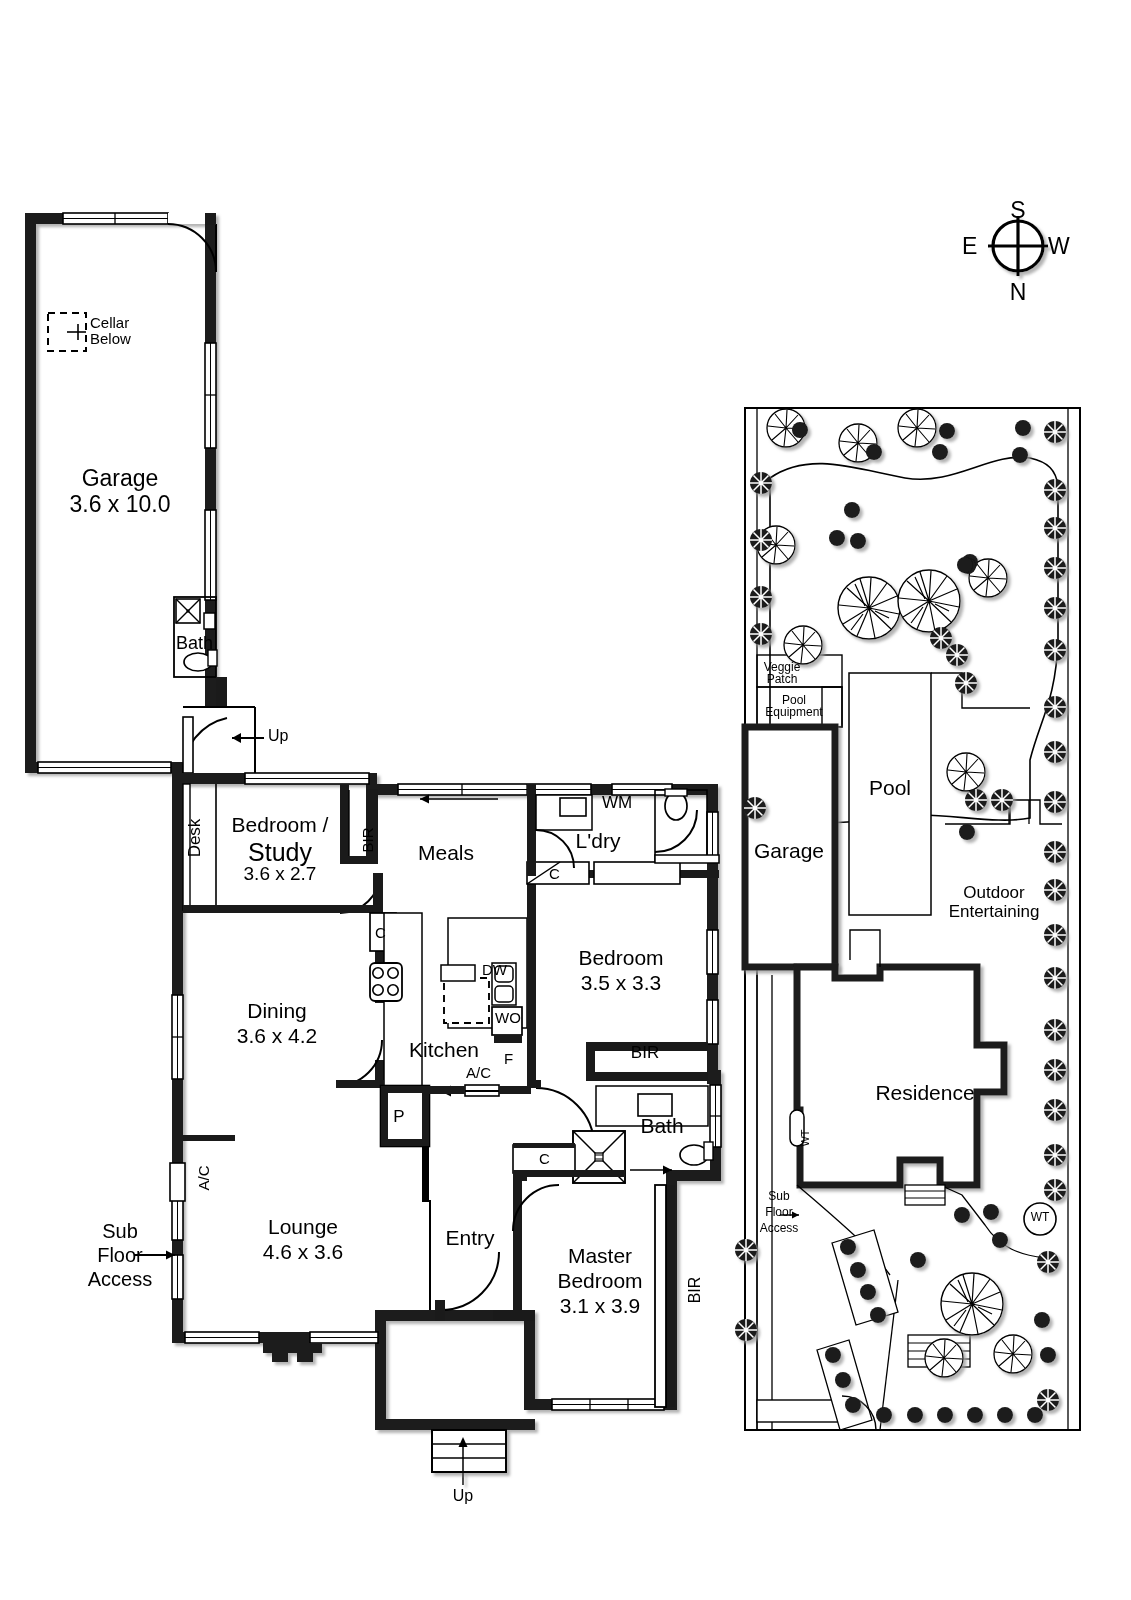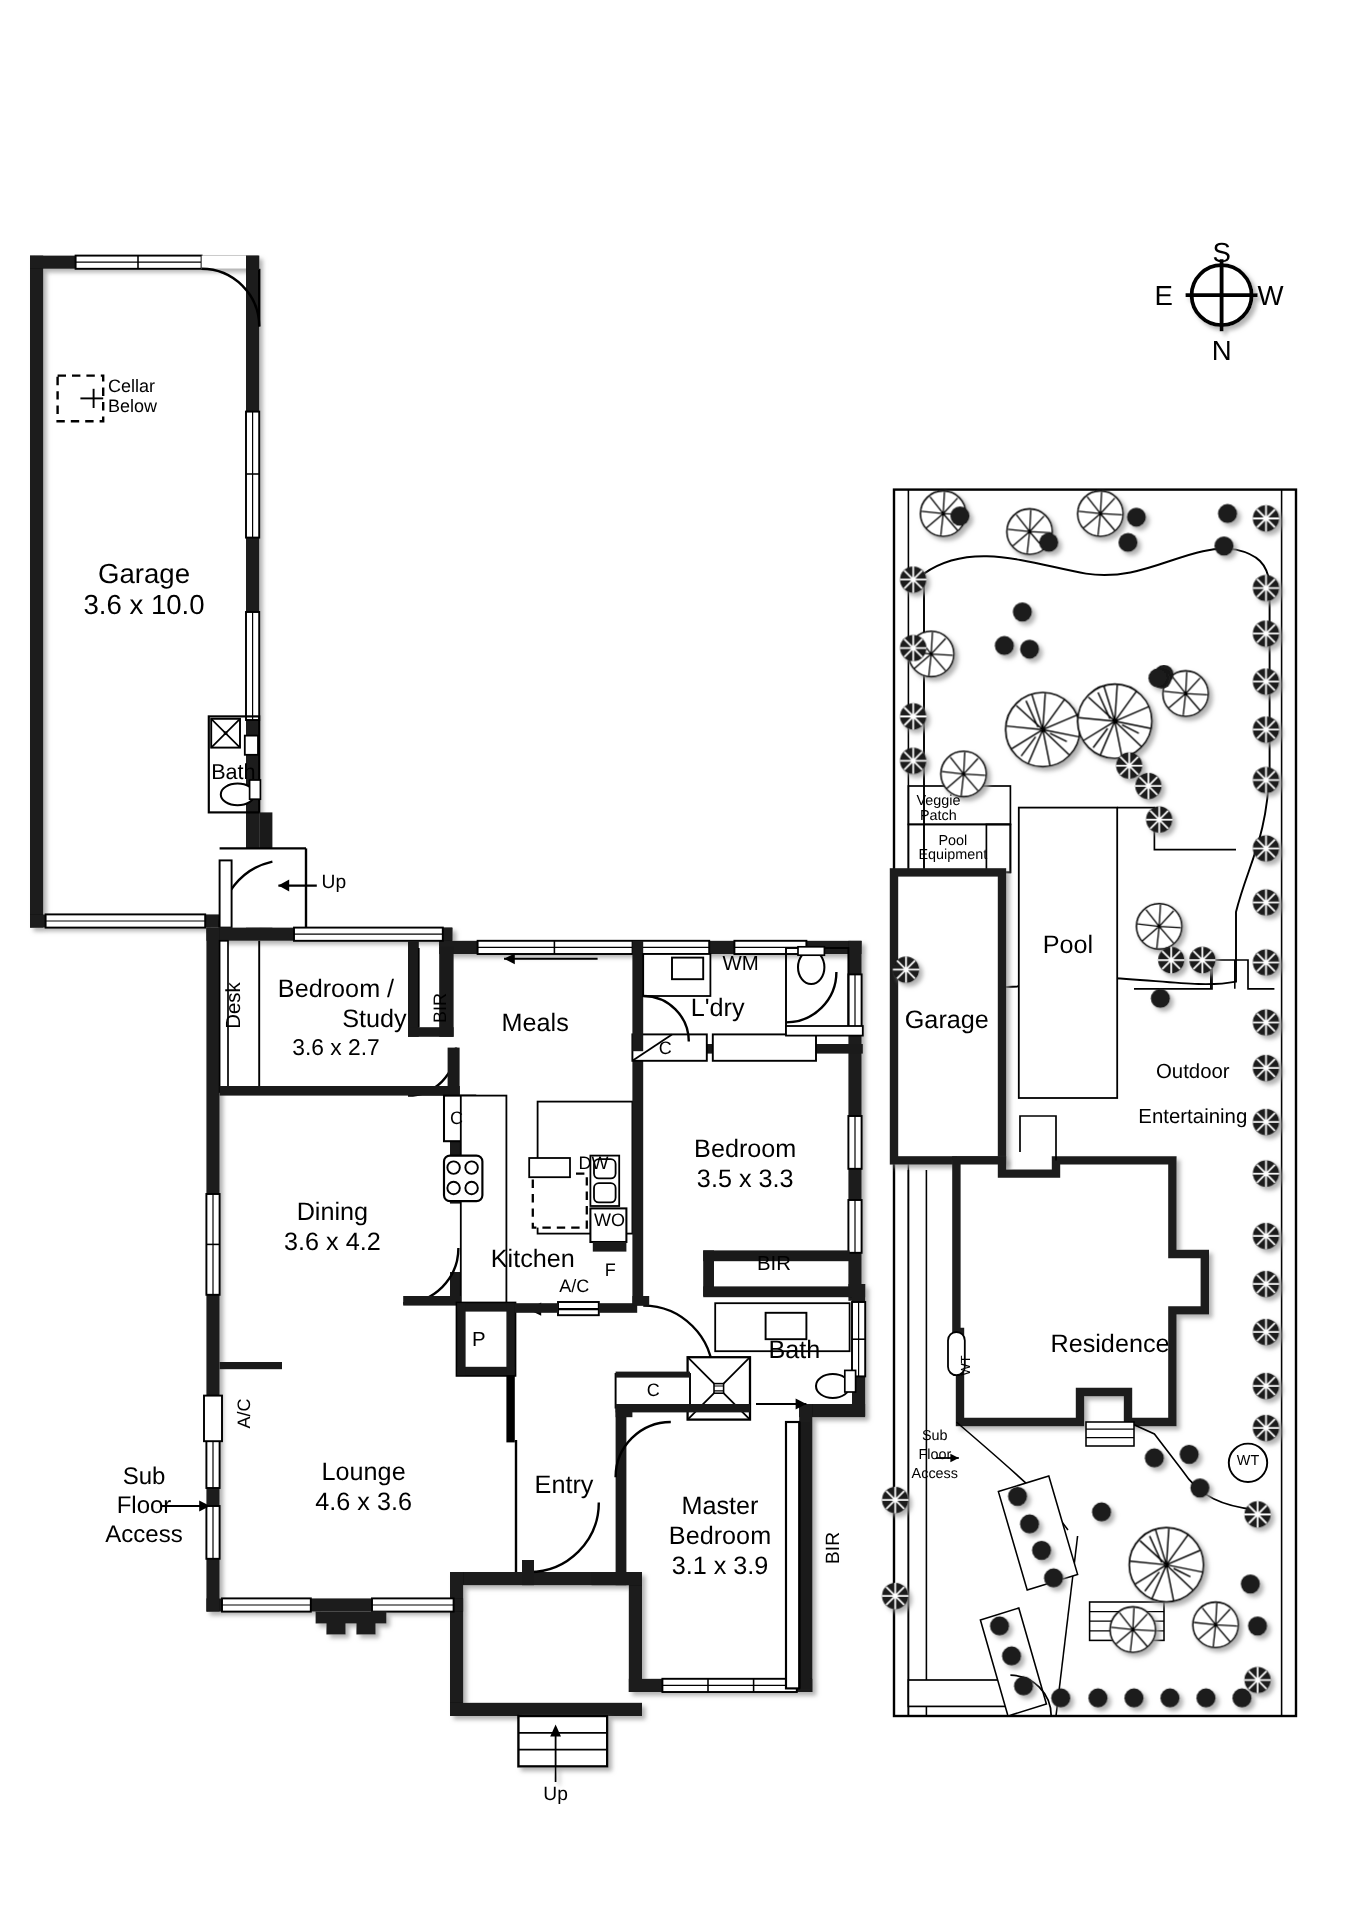--- a/index.html
+++ b/index.html
@@ -497,21 +497,21 @@
 <div class="lbl" style="left:90px;top:315px;font-size:15px;">Cellar</div>
 <div class="lbl" style="left:90px;top:331px;font-size:15px;">Below</div>
 
 <div class="lbl" style="left:176px;top:634px;font-size:18px;">Bath</div>
 
 <div class="lbl" style="left:268px;top:727px;font-size:16px;">Up</div>
 
 <div class="lbl rot" style="left:186px;top:838px;font-size:17px;transform:rotate(-90deg) translate(-50%,0);transform-origin:0 0;">Desk</div>
 
 <div class="lbl c" style="left:280px;top:814px;font-size:21px;">Bedroom /</div>
-<div class="lbl c" style="left:280px;top:839px;font-size:21px;margin-left:32px;">Study</div>
+<div class="lbl c" style="left:280px;top:839px;font-size:25px;">Study</div>
 <div class="lbl c" style="left:280px;top:864px;font-size:19px;text-align:center;">3.6 x 2.7</div>
 
 <div class="lbl rot" style="left:360px;top:840px;font-size:15px;transform:rotate(-90deg) translate(-50%,0);transform-origin:0 0;">BIR</div>
 
 <div class="lbl c" style="left:446px;top:842px;font-size:21px;">Meals</div>
 
 <div class="lbl" style="left:602px;top:794px;font-size:17px;">WM</div>
 
 <div class="lbl c" style="left:598px;top:830px;font-size:21px;">L'dry</div>
 
@@ -566,23 +566,23 @@
 <div class="lbl c" style="left:782px;top:673px;font-size:12px;">Patch</div>
 
 <div class="lbl c" style="left:794px;top:694px;font-size:12px;">Pool</div>
 <div class="lbl c" style="left:794px;top:706px;font-size:12px;">Equipment</div>
 
 <div class="lbl c" style="left:789px;top:840px;font-size:21px;">Garage</div>
 
 <div class="lbl c" style="left:890px;top:777px;font-size:21px;">Pool</div>
 
 <div class="lbl c" style="left:994px;top:884px;font-size:17px;">Outdoor</div>
-<div class="lbl c" style="left:994px;top:903px;font-size:17px;margin-top:19px;">Entertaining</div>
-
-<div class="lbl c" style="left:925px;top:1082px;font-size:21px;margin-top:28px;">Residence</div>
+<div class="lbl c" style="left:994px;top:903px;font-size:17px;">Entertaining</div>
+
+<div class="lbl c" style="left:925px;top:1082px;font-size:21px;">Residence</div>
 
 <div class="lbl rot" style="left:800px;top:1138px;font-size:11px;transform:rotate(-90deg) translate(-50%,0);transform-origin:0 0;">WT</div>
 
 <div class="lbl c" style="left:1040px;top:1211px;font-size:12px;">WT</div>
 
 <div class="lbl c" style="left:779px;top:1190px;font-size:12px;">Sub</div>
 <div class="lbl c" style="left:779px;top:1206px;font-size:12px;">Floor</div>
 <div class="lbl c" style="left:779px;top:1222px;font-size:12px;">Access</div>
 
 </div>

